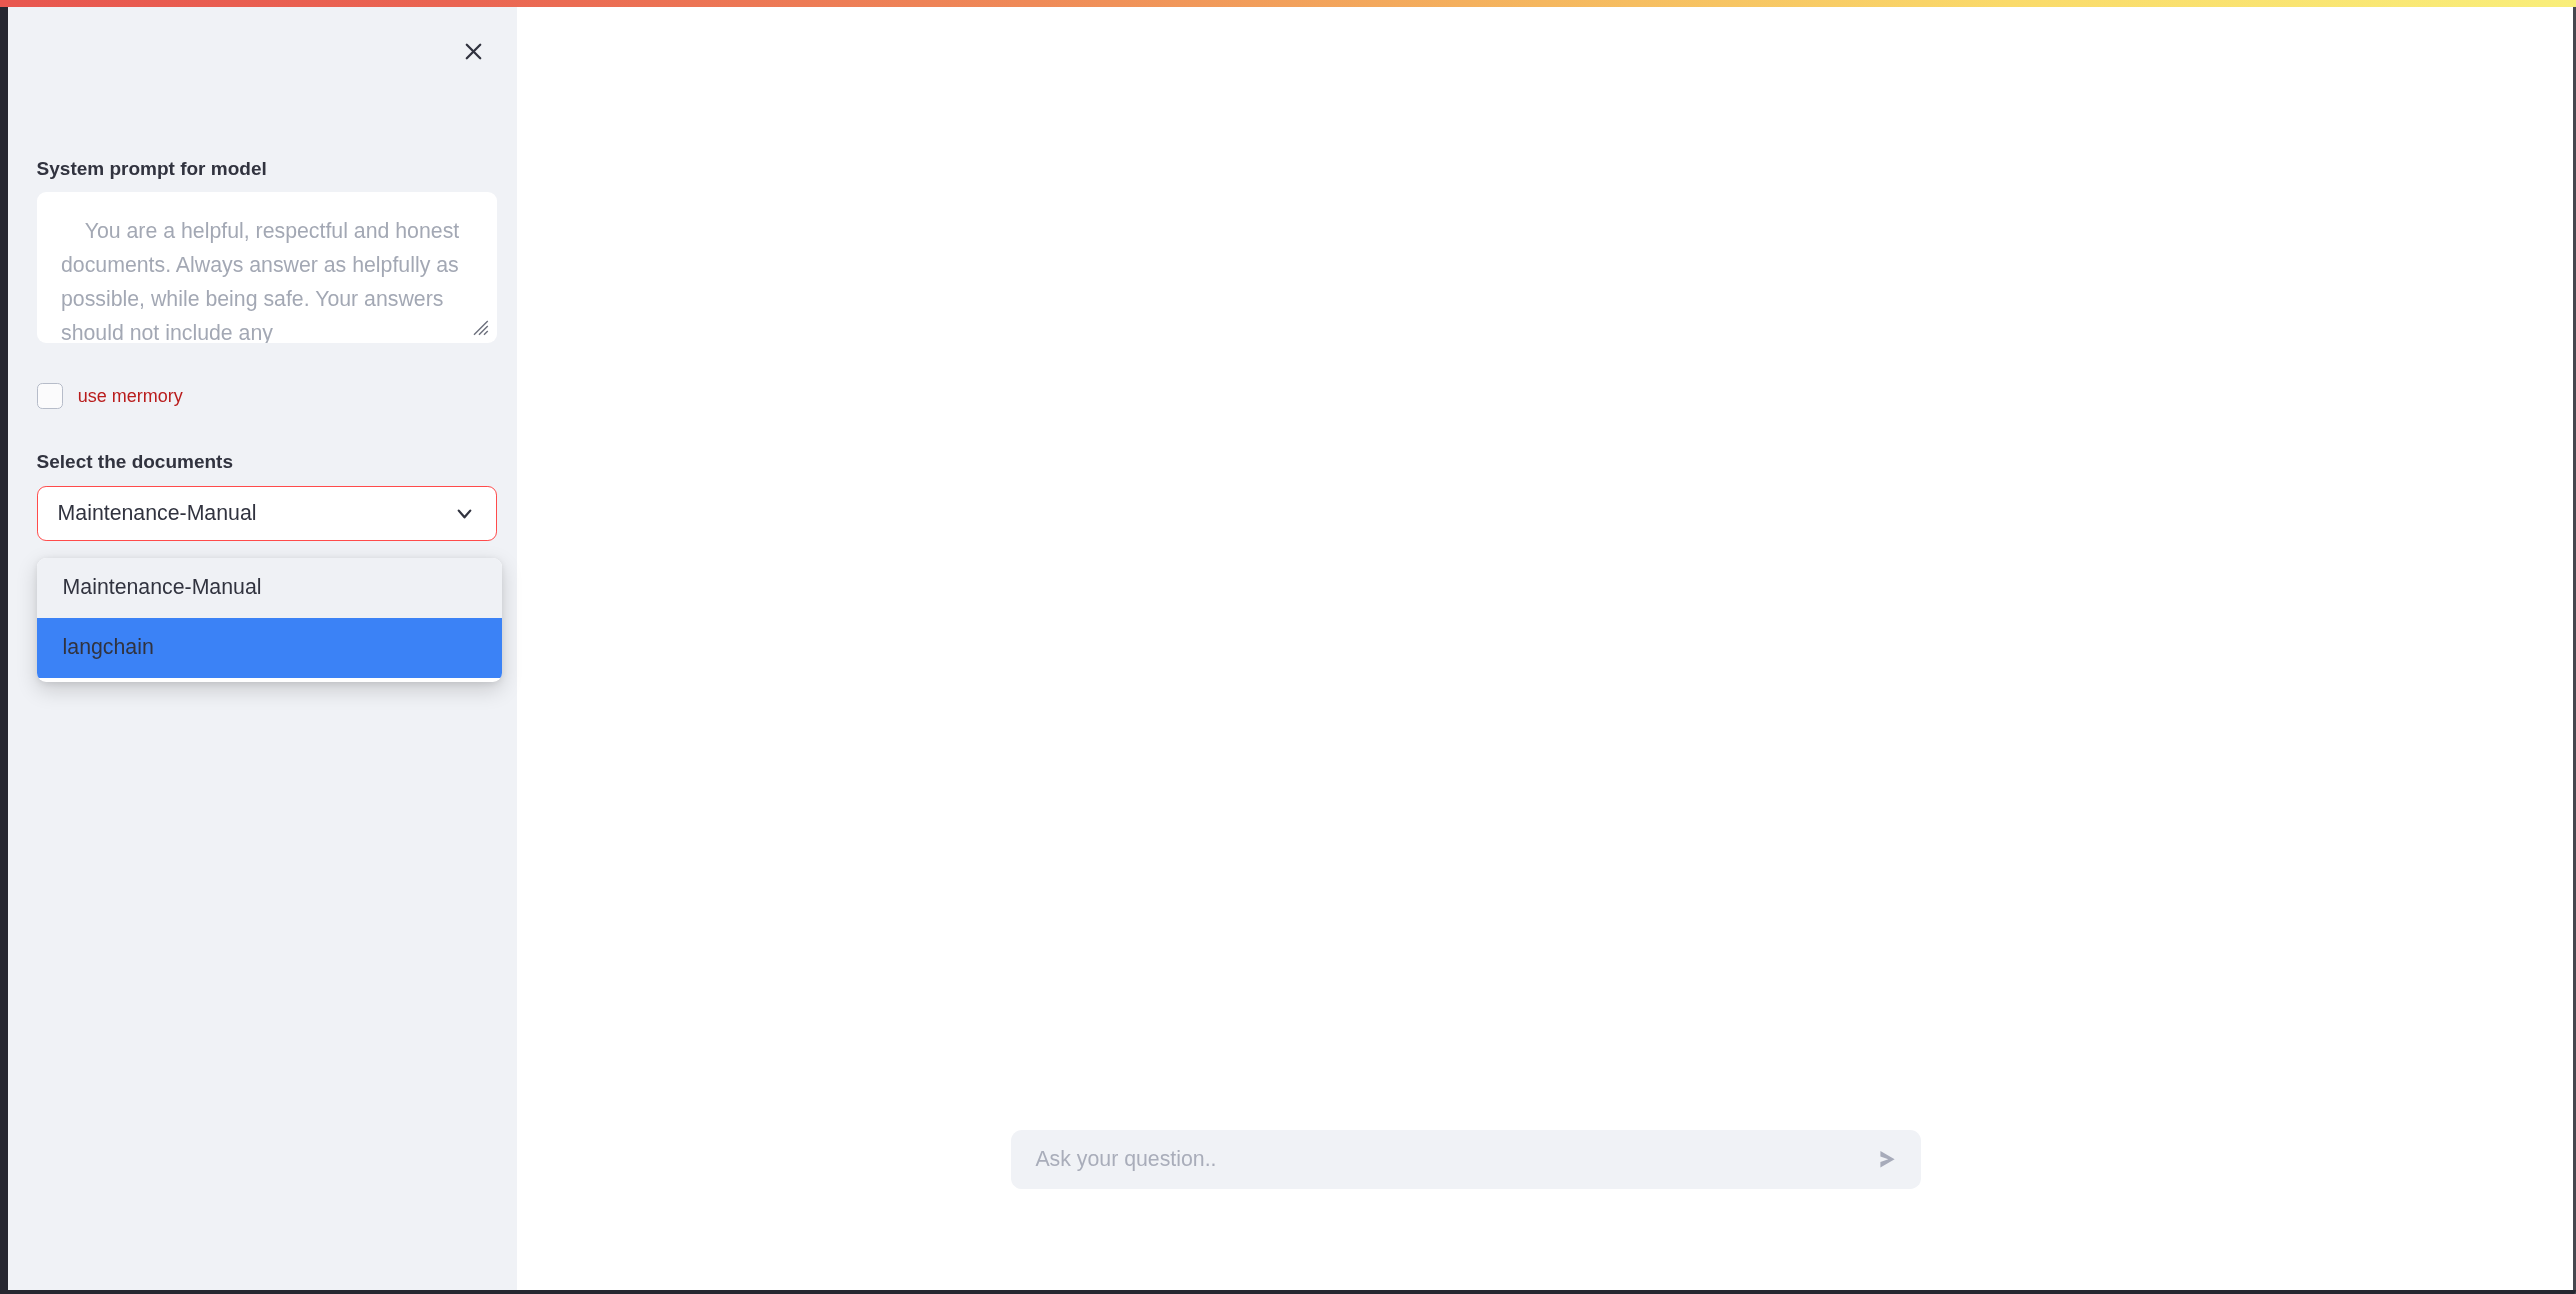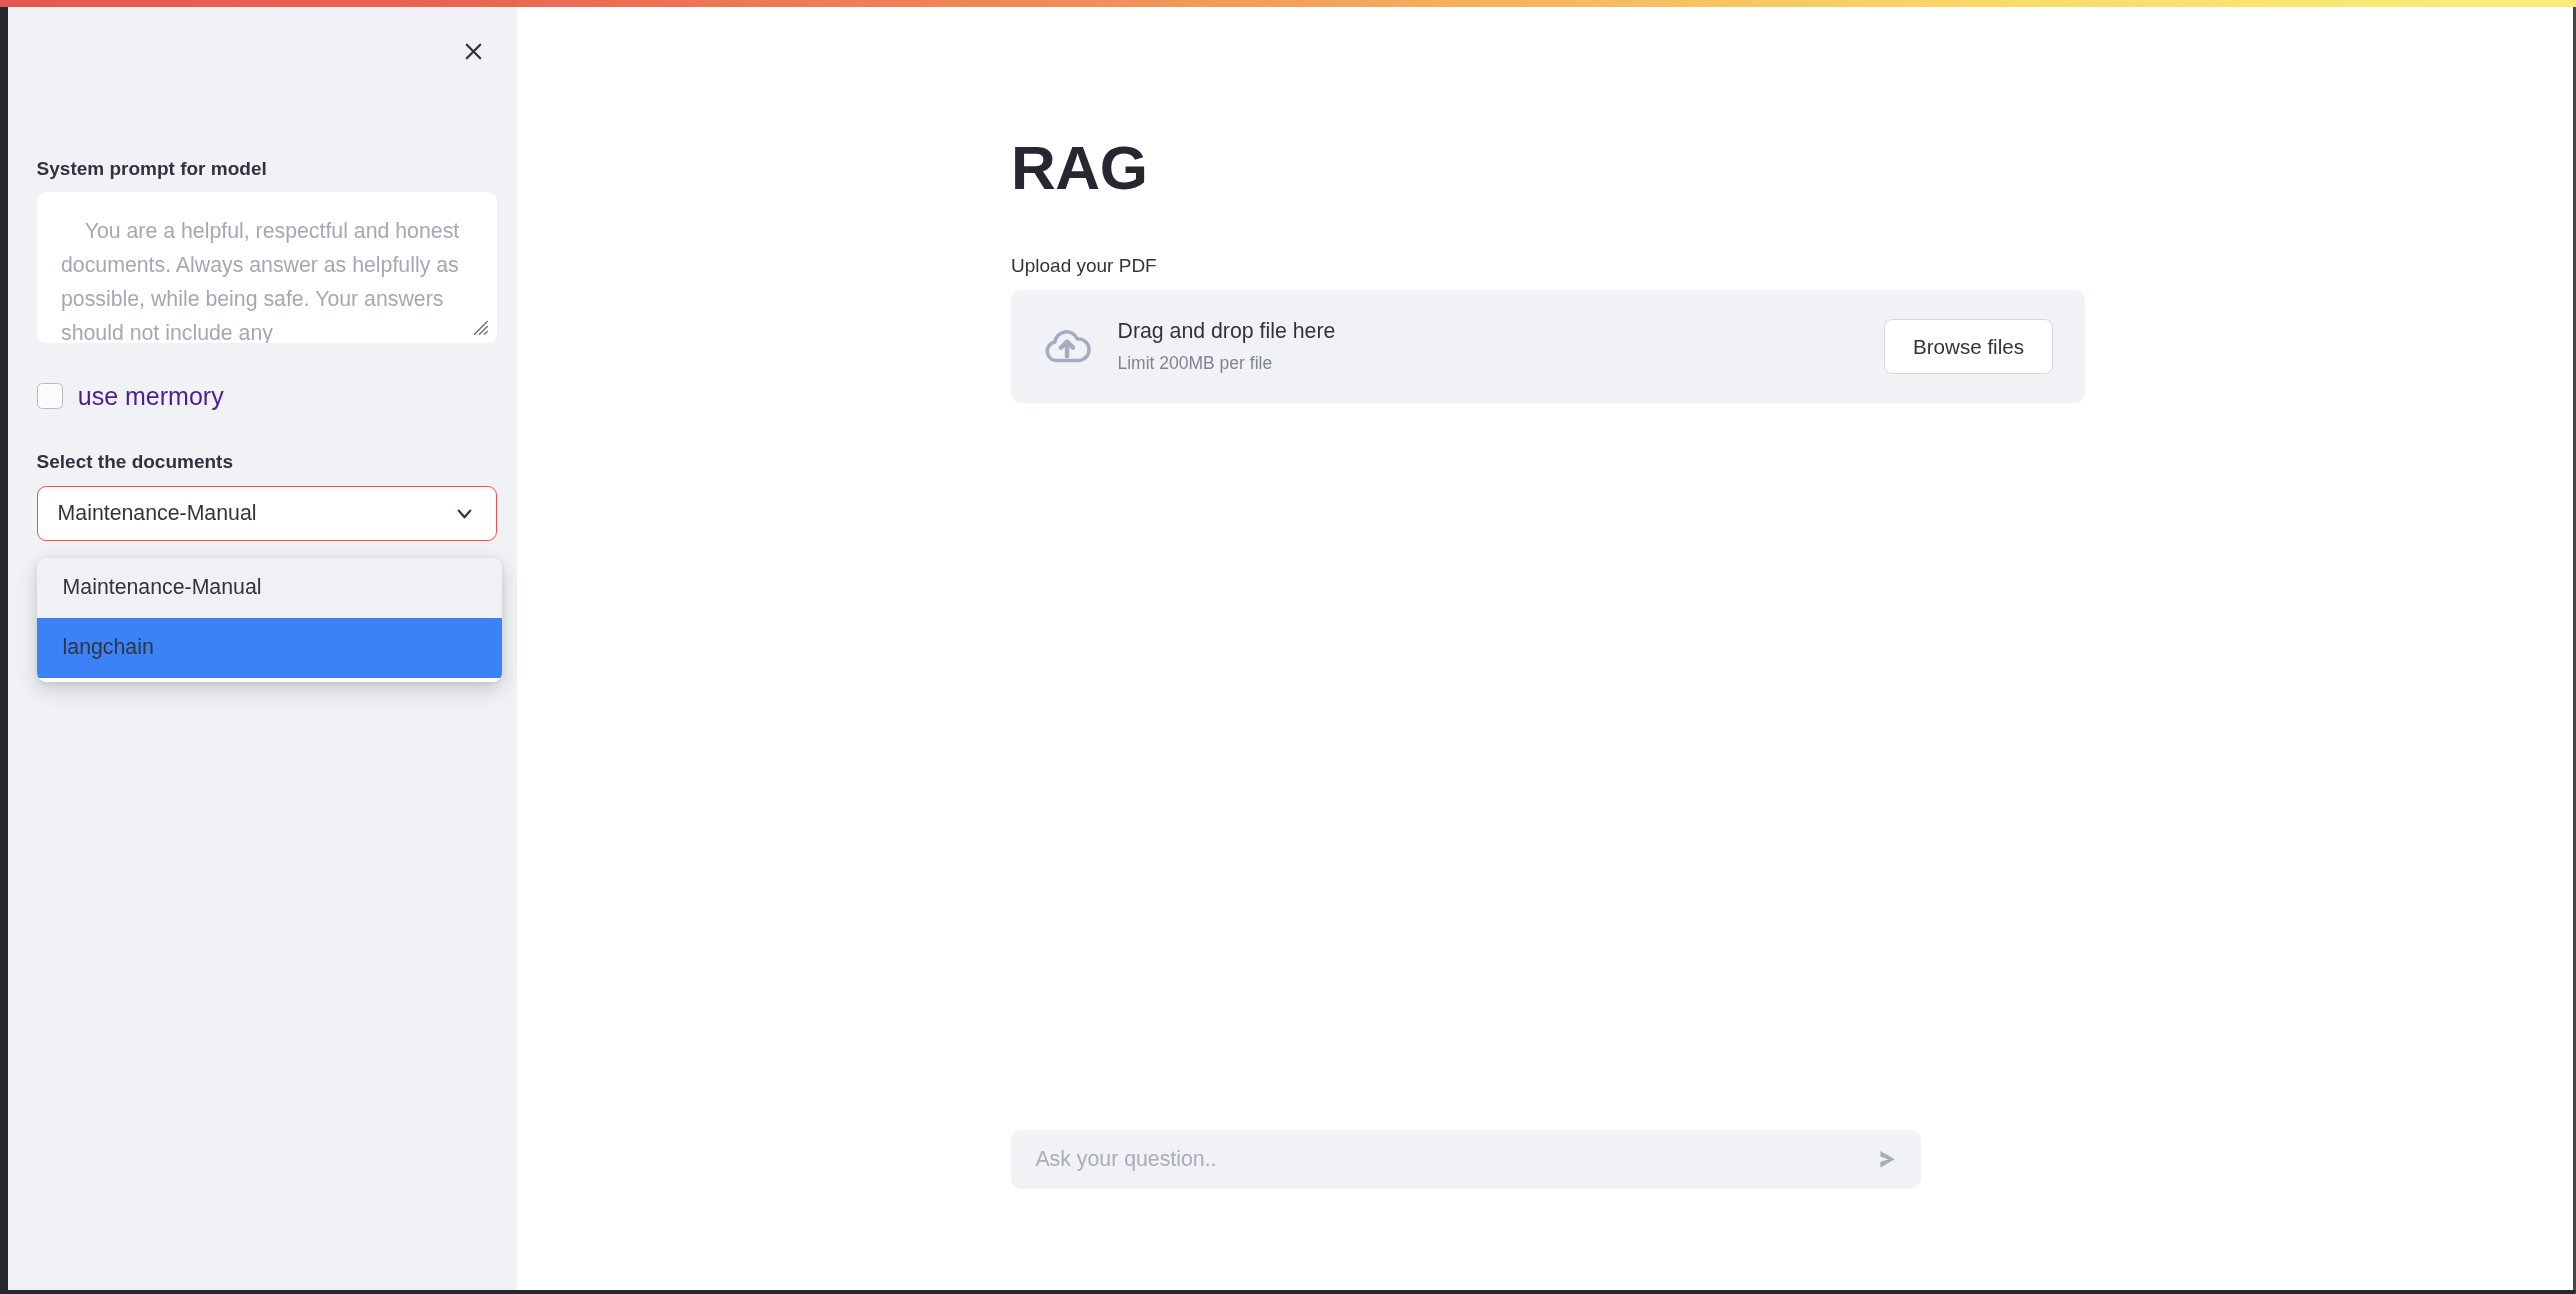--- a/index.html
+++ b/index.html
@@ -132,22 +132,22 @@
     width: fit-content;
   }
   .checkbox-box {
     width: 26px; height: 26px;
     border: 1.5px solid #b6bcc9;
     border-radius: 5.3px;
     background: #fbfbfc;
     flex: 0 0 auto;
   }
   .checkbox-label {
-    font-size: 25px;
-    color: #4c1d95;
+    font-size: 18px;
+    color: #b91c1c;
     line-height: 1;
   }
 
   
   .select-section { margin-top: 40px; }
 
   .select-box {
     position: relative;
     width: 460px;
     height: 55px;
@@ -383,42 +383,20 @@
         <span>Maintenance-Manual</span>
       </div>
       <div class="select-option">
         <span>langchain</span>
       </div>
     </div>
 
   </aside>
 
 
-  <main class="main-content">
-
-    <h1 class="page-title">RAG</h1>
-
-    <div class="upload-label">Upload your PDF</div>
-
-    <div class="dropzone">
-      <svg class="dz-icon" viewBox="0 0 24 24" fill="none" stroke="currentColor" stroke-width="1.7" stroke-linecap="round" stroke-linejoin="round">
-        <path d="M6.5 18.5A4.5 4.5 0 0 1 6.2 9.6a5.6 5.6 0 0 1 10.7-1.5A4.2 4.2 0 0 1 17.8 18.5z"></path>
-        <path d="M12 16.4V9.8" stroke-width="2.1"></path>
-        <polyline points="9.1 12.3 12 9.4 14.9 12.3" stroke-width="2.1"></polyline>
-      </svg>
-
-      <div class="dz-text">
-        <div class="dz-title">Drag and drop file here</div>
-        <div class="dz-sub">Limit 200MB per file</div>
-      </div>
-
-      <button class="browse-btn">Browse files</button>
-    </div>
-
-  </main>
 
   <div class="bottom-fade"></div>
 
   <div class="chat-bar">
     <div class="chat-placeholder">Ask your question..</div>
     <svg class="send-icon" viewBox="0 0 24 24" fill="currentColor">
       <path d="M7.4 5.6 L18.6 12 L7.4 18.4 L7.4 14.2 L13.6 12 L7.4 9.8 Z"></path>
     </svg>
   </div>
 

